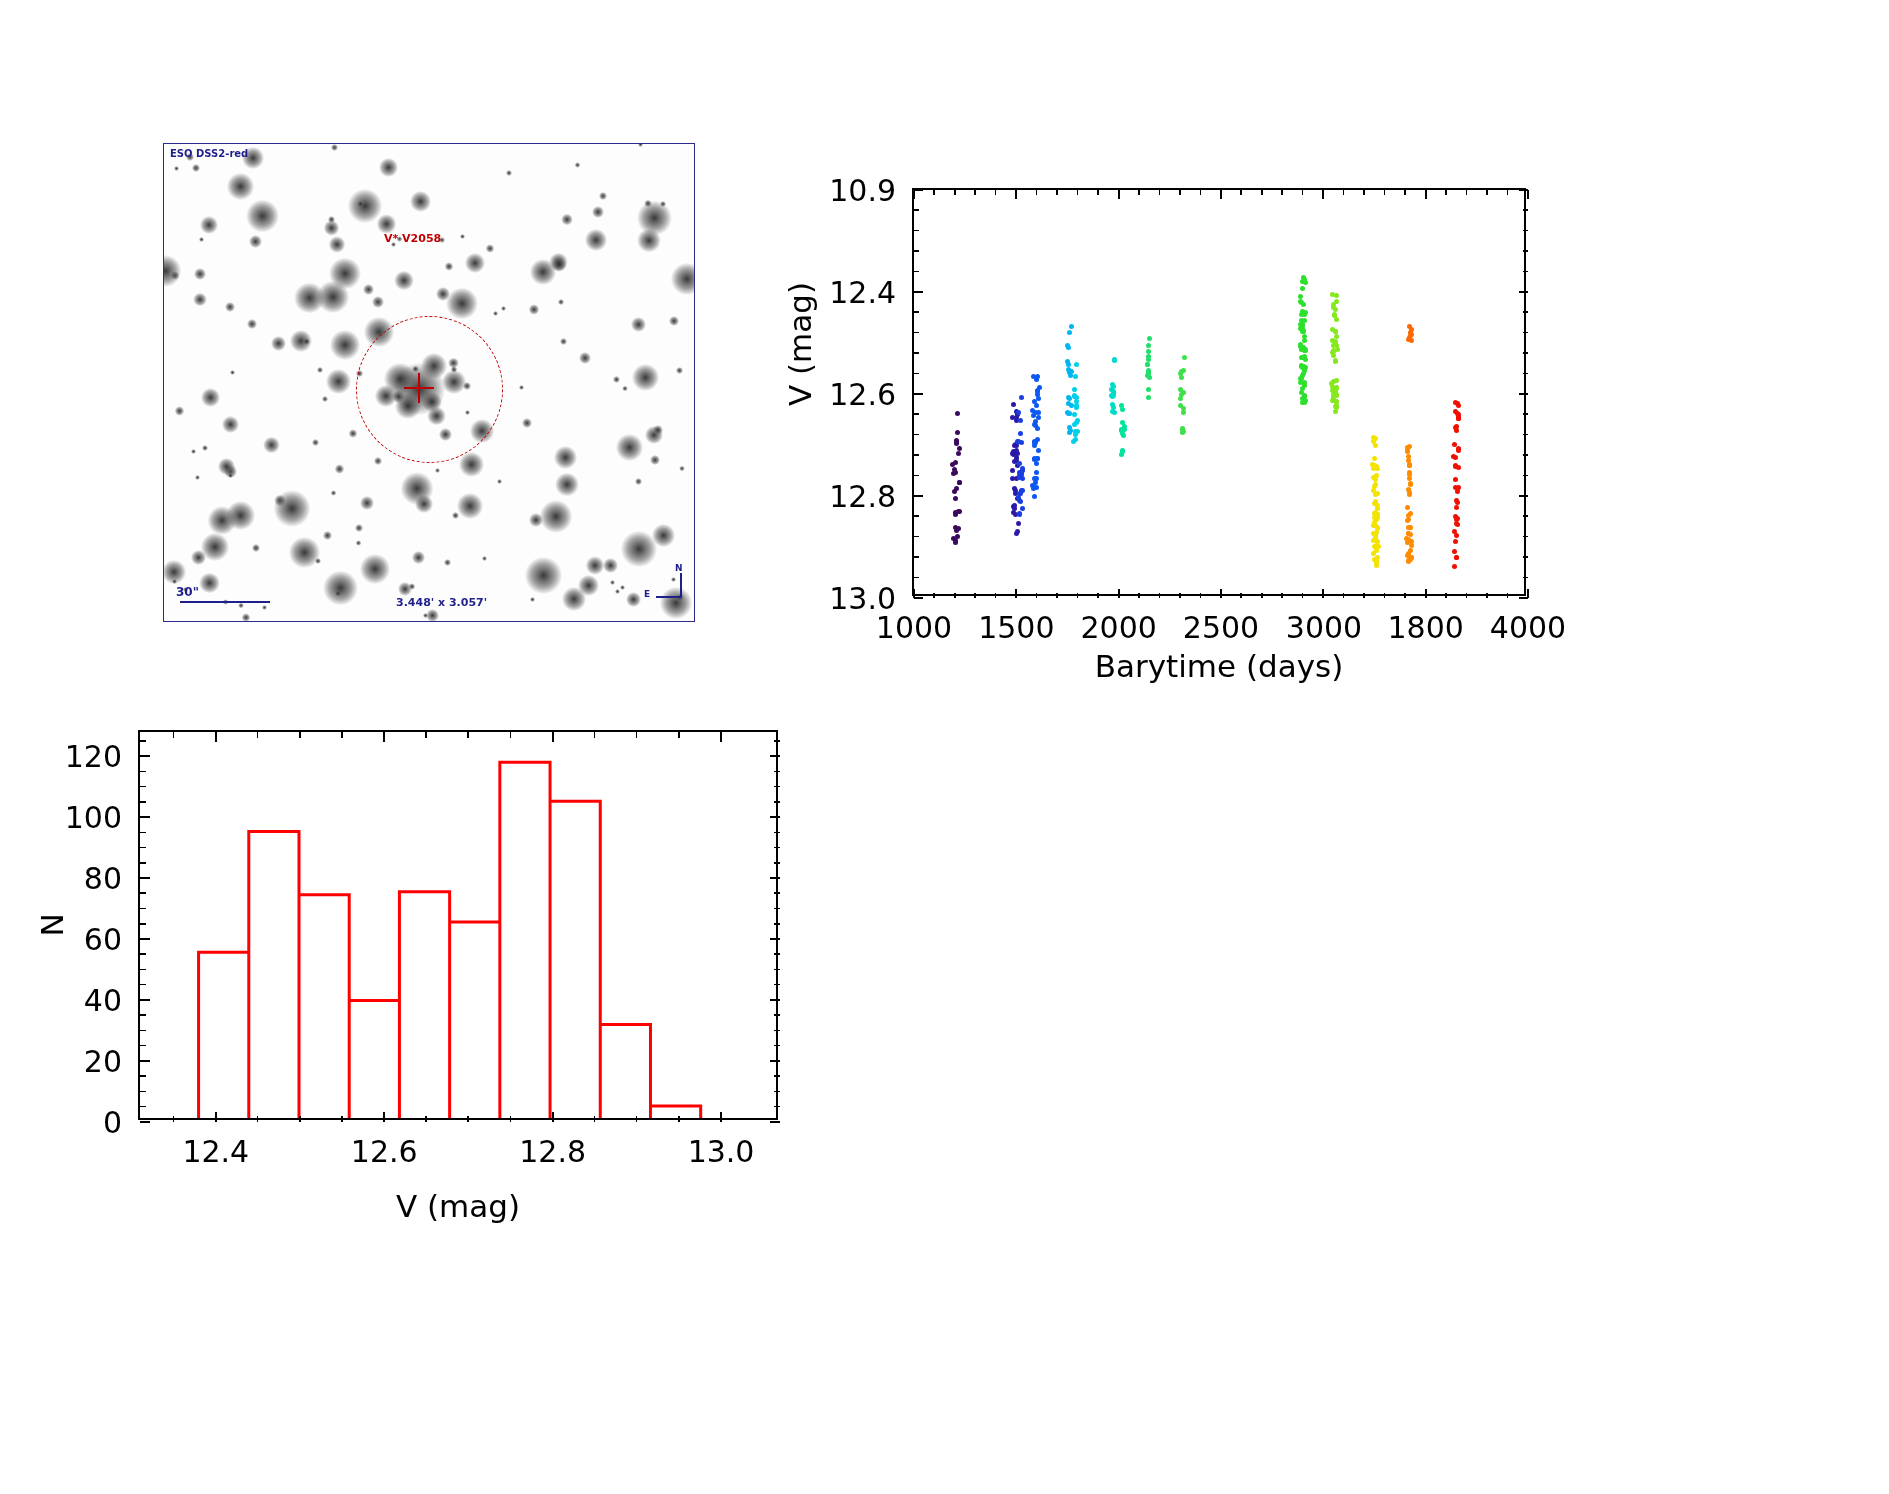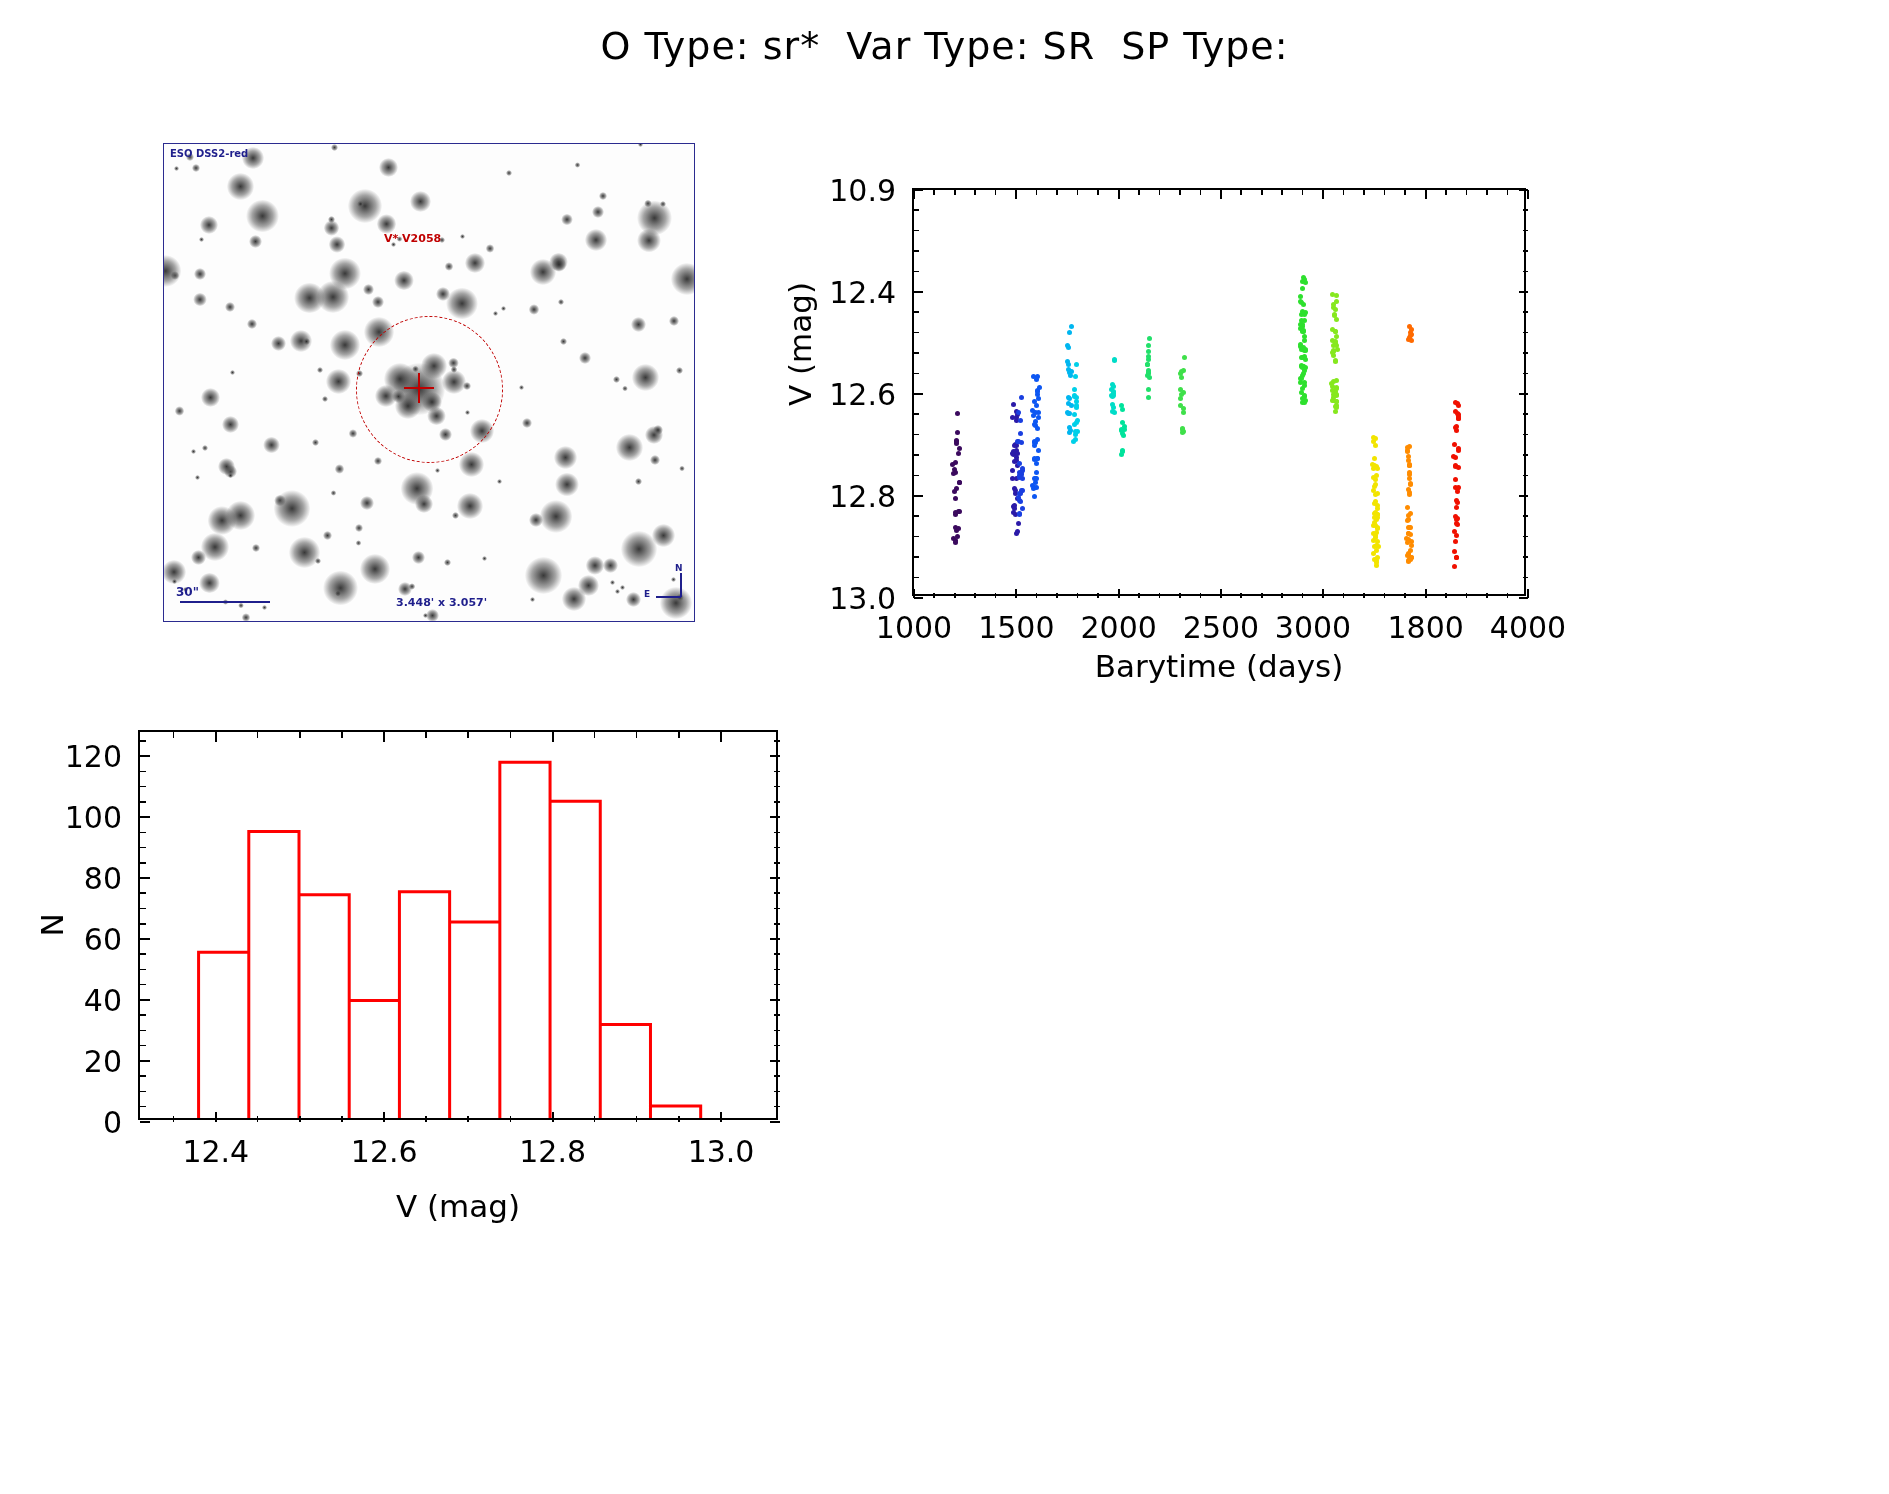--- a/index.html
+++ b/index.html
@@ -57,21 +57,20 @@
          transform:translateX(-50%);}
   #hist-ytitle{position:absolute;left:-8px;top:225px;font-size:31px;white-space:nowrap;
       transform:translate(-50%,-50%) rotate(-90deg);}
   #hist-xtitle{position:absolute;left:398px;top:488px;font-size:31px;
       transform:translateX(-50%);white-space:nowrap;}
 </style>
 </head>
 <body>
 
 <div class="title-block">
-  <div class="title-line"><span>O Type:</span> <span>sr*</span>&nbsp;&nbsp;<span>Var Type:</span> <span>SR</span>&nbsp;&nbsp;<span>SP Type:</span><span></span></div>
 </div>
 
 <div id="finder">
   <div class="starfield" id="starfield">
       <div class="star" style="left:229px;top:219px;width:52px;height:52px;"></div>
       <div class="star" style="left:220px;top:219px;width:32px;height:32px;"></div>
       <div class="star" style="left:257px;top:209px;width:26px;height:26px;"></div>
       <div class="star" style="left:231px;top:249px;width:26px;height:26px;"></div>
       <div class="star" style="left:211px;top:241px;width:22px;height:22px;"></div>
       <div class="star" style="left:258px;top:248px;width:20px;height:20px;"></div>
@@ -268,21 +267,21 @@
       <div class="tick" style="left:101.33333333333333px;top:0px;width:2px;height:9px;"></div>
       <div class="xlab" style="left:102.33333333333333px;top:420px;">1500</div>
       <div class="tick" style="left:203.66666666666666px;top:399px;width:2px;height:9px;"></div>
       <div class="tick" style="left:203.66666666666666px;top:0px;width:2px;height:9px;"></div>
       <div class="xlab" style="left:204.66666666666666px;top:420px;">2000</div>
       <div class="tick" style="left:306px;top:399px;width:2px;height:9px;"></div>
       <div class="tick" style="left:306px;top:0px;width:2px;height:9px;"></div>
       <div class="xlab" style="left:307px;top:420px;">2500</div>
       <div class="tick" style="left:408.3333333333333px;top:399px;width:2px;height:9px;"></div>
       <div class="tick" style="left:408.3333333333333px;top:0px;width:2px;height:9px;"></div>
-      <div class="xlab" style="left:399px;top:420px;">3000</div>
+      <div class="xlab" style="left:410px;top:420px;">3000</div>
       <div class="tick" style="left:510.6666666666667px;top:399px;width:2px;height:9px;"></div>
       <div class="tick" style="left:510.6666666666667px;top:0px;width:2px;height:9px;"></div>
       <div class="xlab" style="left:511.6666666666667px;top:420px;">1800</div>
       <div class="tick" style="left:613px;top:399px;width:2px;height:9px;"></div>
       <div class="tick" style="left:613px;top:0px;width:2px;height:9px;"></div>
       <div class="xlab" style="left:614px;top:420px;">4000</div>
       <div class="tick" style="left:19.466666666666665px;top:403px;width:1.6px;height:5px;"></div>
       <div class="tick" style="left:19.466666666666665px;top:0px;width:1.6px;height:5px;"></div>
       <div class="tick" style="left:39.93333333333333px;top:403px;width:1.6px;height:5px;"></div>
       <div class="tick" style="left:39.93333333333333px;top:0px;width:1.6px;height:5px;"></div>

